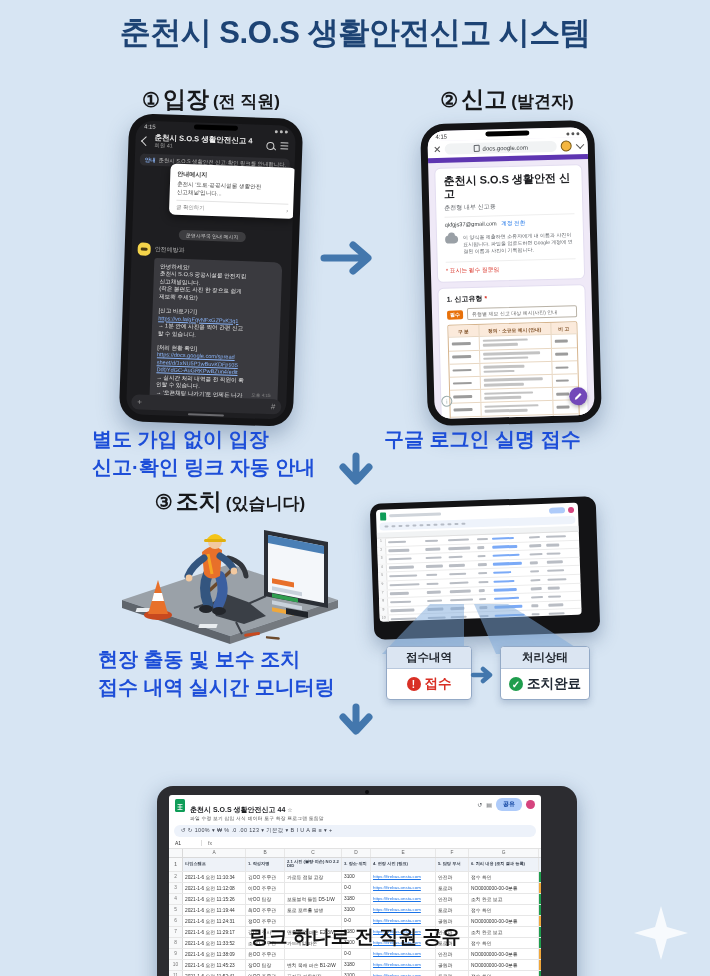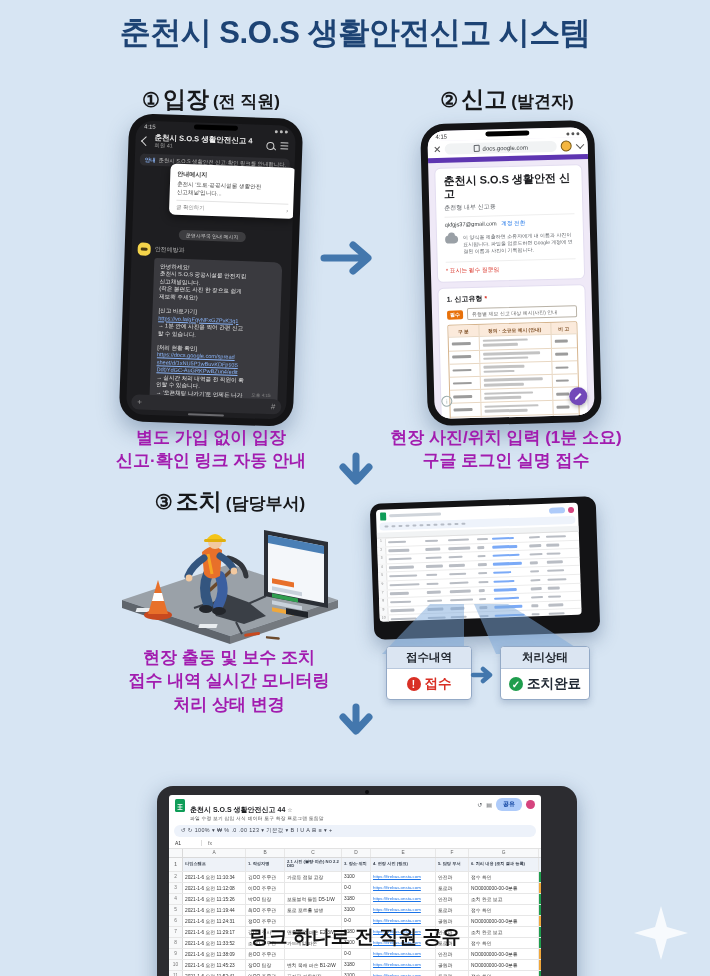--- a/index.html
+++ b/index.html
@@ -3,21 +3,21 @@
 <meta charset="utf-8">
 <style>
   html,body{margin:0;padding:0;background:#c9d9ea;font-family:"Liberation Sans",sans-serif;}
   #canvas{position:relative;width:710px;height:976px;margin:0 auto;background:var(--bg,#d7e5f3);overflow:hidden;}
   
   .page-title{position:absolute;top:12px;left:0;width:710px;text-align:center;font-size:31px;font-weight:800;color:var(--navy,#1d4374);letter-spacing:-0.5px;margin:0;}
   .step-head{position:absolute;text-align:center;color:#17181a;white-space:nowrap;}
   .step-head .num{font-size:20px;font-weight:600;margin-right:3px;}
   .step-head .nm{font-size:23px;font-weight:800;}
   .step-head .sc{font-size:17px;font-weight:700;margin-left:4px;}
-  .caption{position:absolute;text-align:center;font-size:17px;font-weight:700;color:#a21caf;line-height:1.38;}
+  .caption{position:absolute;text-align:left;font-size:20px;font-weight:700;color:#1d4ed8;line-height:1.38;}
   
   .arrow{position:absolute;}
   .arrow path{stroke:var(--arrow,#4377ad);stroke-width:7;fill:none;stroke-linecap:round;stroke-linejoin:round;}
   
   .phone{position:absolute;background:#141416;border-radius:24px;padding:7px;box-shadow:0 10px 22px rgba(40,70,110,.35);}
   .screen{position:relative;width:160px;overflow:hidden;border-radius:17px;}
   .notch{position:absolute;top:2px;left:50%;transform:translateX(-50%);width:44px;height:5px;border-radius:3px;background:#000;z-index:9;}
   
   .scr1{height:294px;background:#1e1e21;color:#ddd;}
   .sbar{display:flex;justify-content:space-between;align-items:center;font-size:6px;padding:3px 8px 1px;color:#ddd;}
@@ -382,30 +382,29 @@
       </div>
       <div class="info-dot">i</div>
     </div>
   </div>
 
   <div class="caption" style="left:92px;top:426px;width:238px;">
     <div>별도 가입 없이 입장</div>
     <div>신고·확인 링크 자동 안내</div>
   </div>
   <div class="caption" style="left:384px;top:426px;width:244px;">
-    <div>현장 사진/위치 입력 (1분 소요)</div>
     <div>구글 로그인 실명 접수</div>
   </div>
 
   <svg class="arrow" style="left:334px;top:450px;" width="44" height="38" viewBox="0 0 44 38">
     <path d="M22 6 V28 M9 17 L22 31 L35 17"></path>
   </svg>
 
   <div class="step-head" style="left:104px;top:486px;width:252px;">
-    <span class="num">③</span><span class="nm">조치</span><span class="sc">(담당부서)</span>
+    <span class="num">③</span><span class="nm">조치</span><span class="sc">(있습니다)</span>
   </div>
 
   <svg class="worker-scene" viewBox="0 0 228 134">
     <polygon points="114,52 222,88 114,124 6,88" fill="#9aa1a8"></polygon>
     <polygon points="6,88 114,124 114,132 6,96" fill="#5f656c"></polygon>
     <polygon points="114,124 222,88 222,96 114,132" fill="#74797f"></polygon>
     <polygon points="110,82 132,90 150,104 128,112 100,104 94,92" fill="#3a3f46"></polygon>
     <path d="M96 90 L78 96 M132 92 L150 84 M120 110 L126 122" stroke="#3a3f46" stroke-width="2" fill="none"></path>
     <rect x="52" y="96" width="20" height="4" fill="#e9edf0" transform="skewX(-18)"></rect>
     <rect x="120" y="112" width="18" height="4" fill="#e9edf0" transform="skewX(-18)"></rect>
@@ -754,21 +753,20 @@
     <div class="hd">처리상태</div>
     <div class="bd">
       <span class="sicon grn">✓</span>
       <span class="slabel dk">조치완료</span>
     </div>
   </div>
 
   <div class="caption" style="left:98px;top:646px;width:262px;">
     <div>현장 출동 및 보수 조치</div>
     <div>접수 내역 실시간 모니터링</div>
-    <div>처리 상태 변경</div>
   </div>
 
   <svg class="arrow" style="left:334px;top:702px;" width="44" height="36" viewBox="0 0 44 36">
     <path d="M22 5 V26 M9 15 L22 29 L35 15"></path>
   </svg>
 
 
   <div class="laptop">
     <div class="cam"></div>
     <div class="lap-screen">

